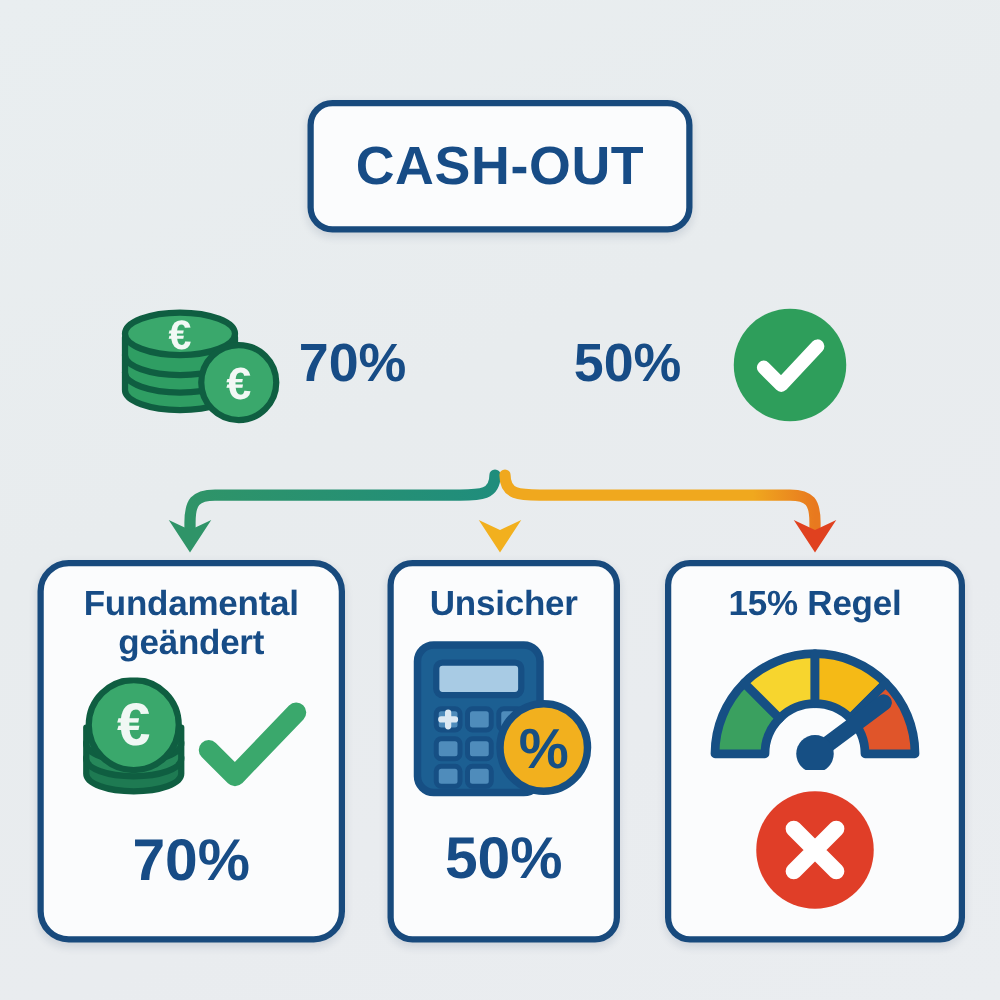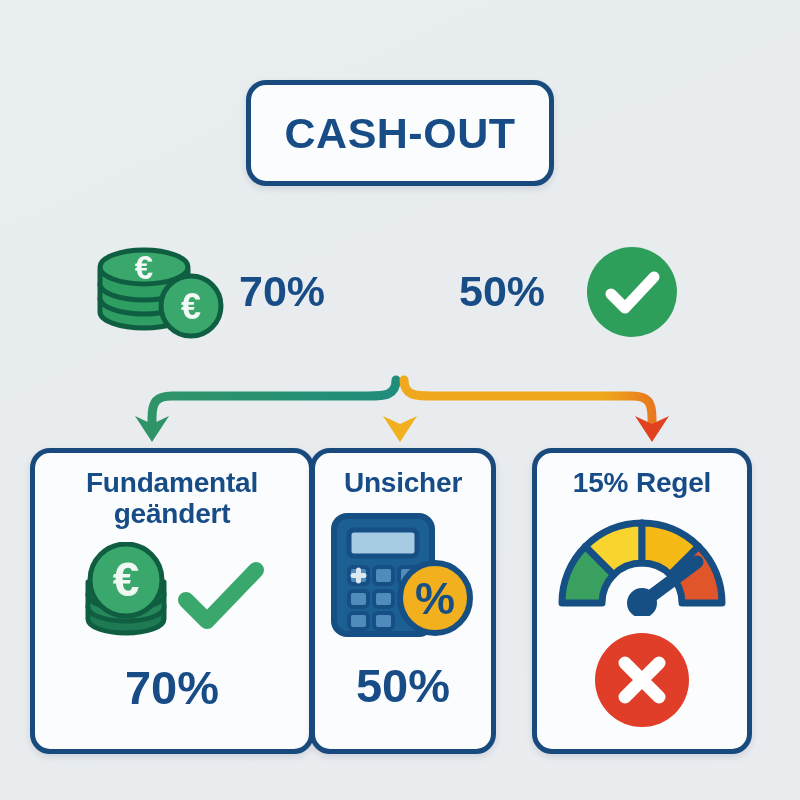--- a/index.html
+++ b/index.html
@@ -76,23 +76,23 @@
     border-radius: 20px;
     top: 424px;
     height: 306px;
     z-index: 3;
     box-shadow: 0 3px 7px rgba(20,50,85,.13);
     display: flex;
     flex-direction: column;
     align-items: center;
     padding-top: 14px;
   }
-  #card-0 { left: 30px;  width: 284px; }
+  #card-0 { left: 30px;  width: 246px; border-radius: 25px; }
   #card-1 { left: 310px; width: 186px; }
-  #card-2 { left: 532px; width: 220px; }
+  #card-2 { left: 532px; width: 240px; }
 
   .card-title {
     font-size: 28px;
     font-weight: bold;
     color: #174c86;
     line-height: 1.12;
     text-align: center;
     letter-spacing: -.2px;
     padding: 0 6px;
   }

